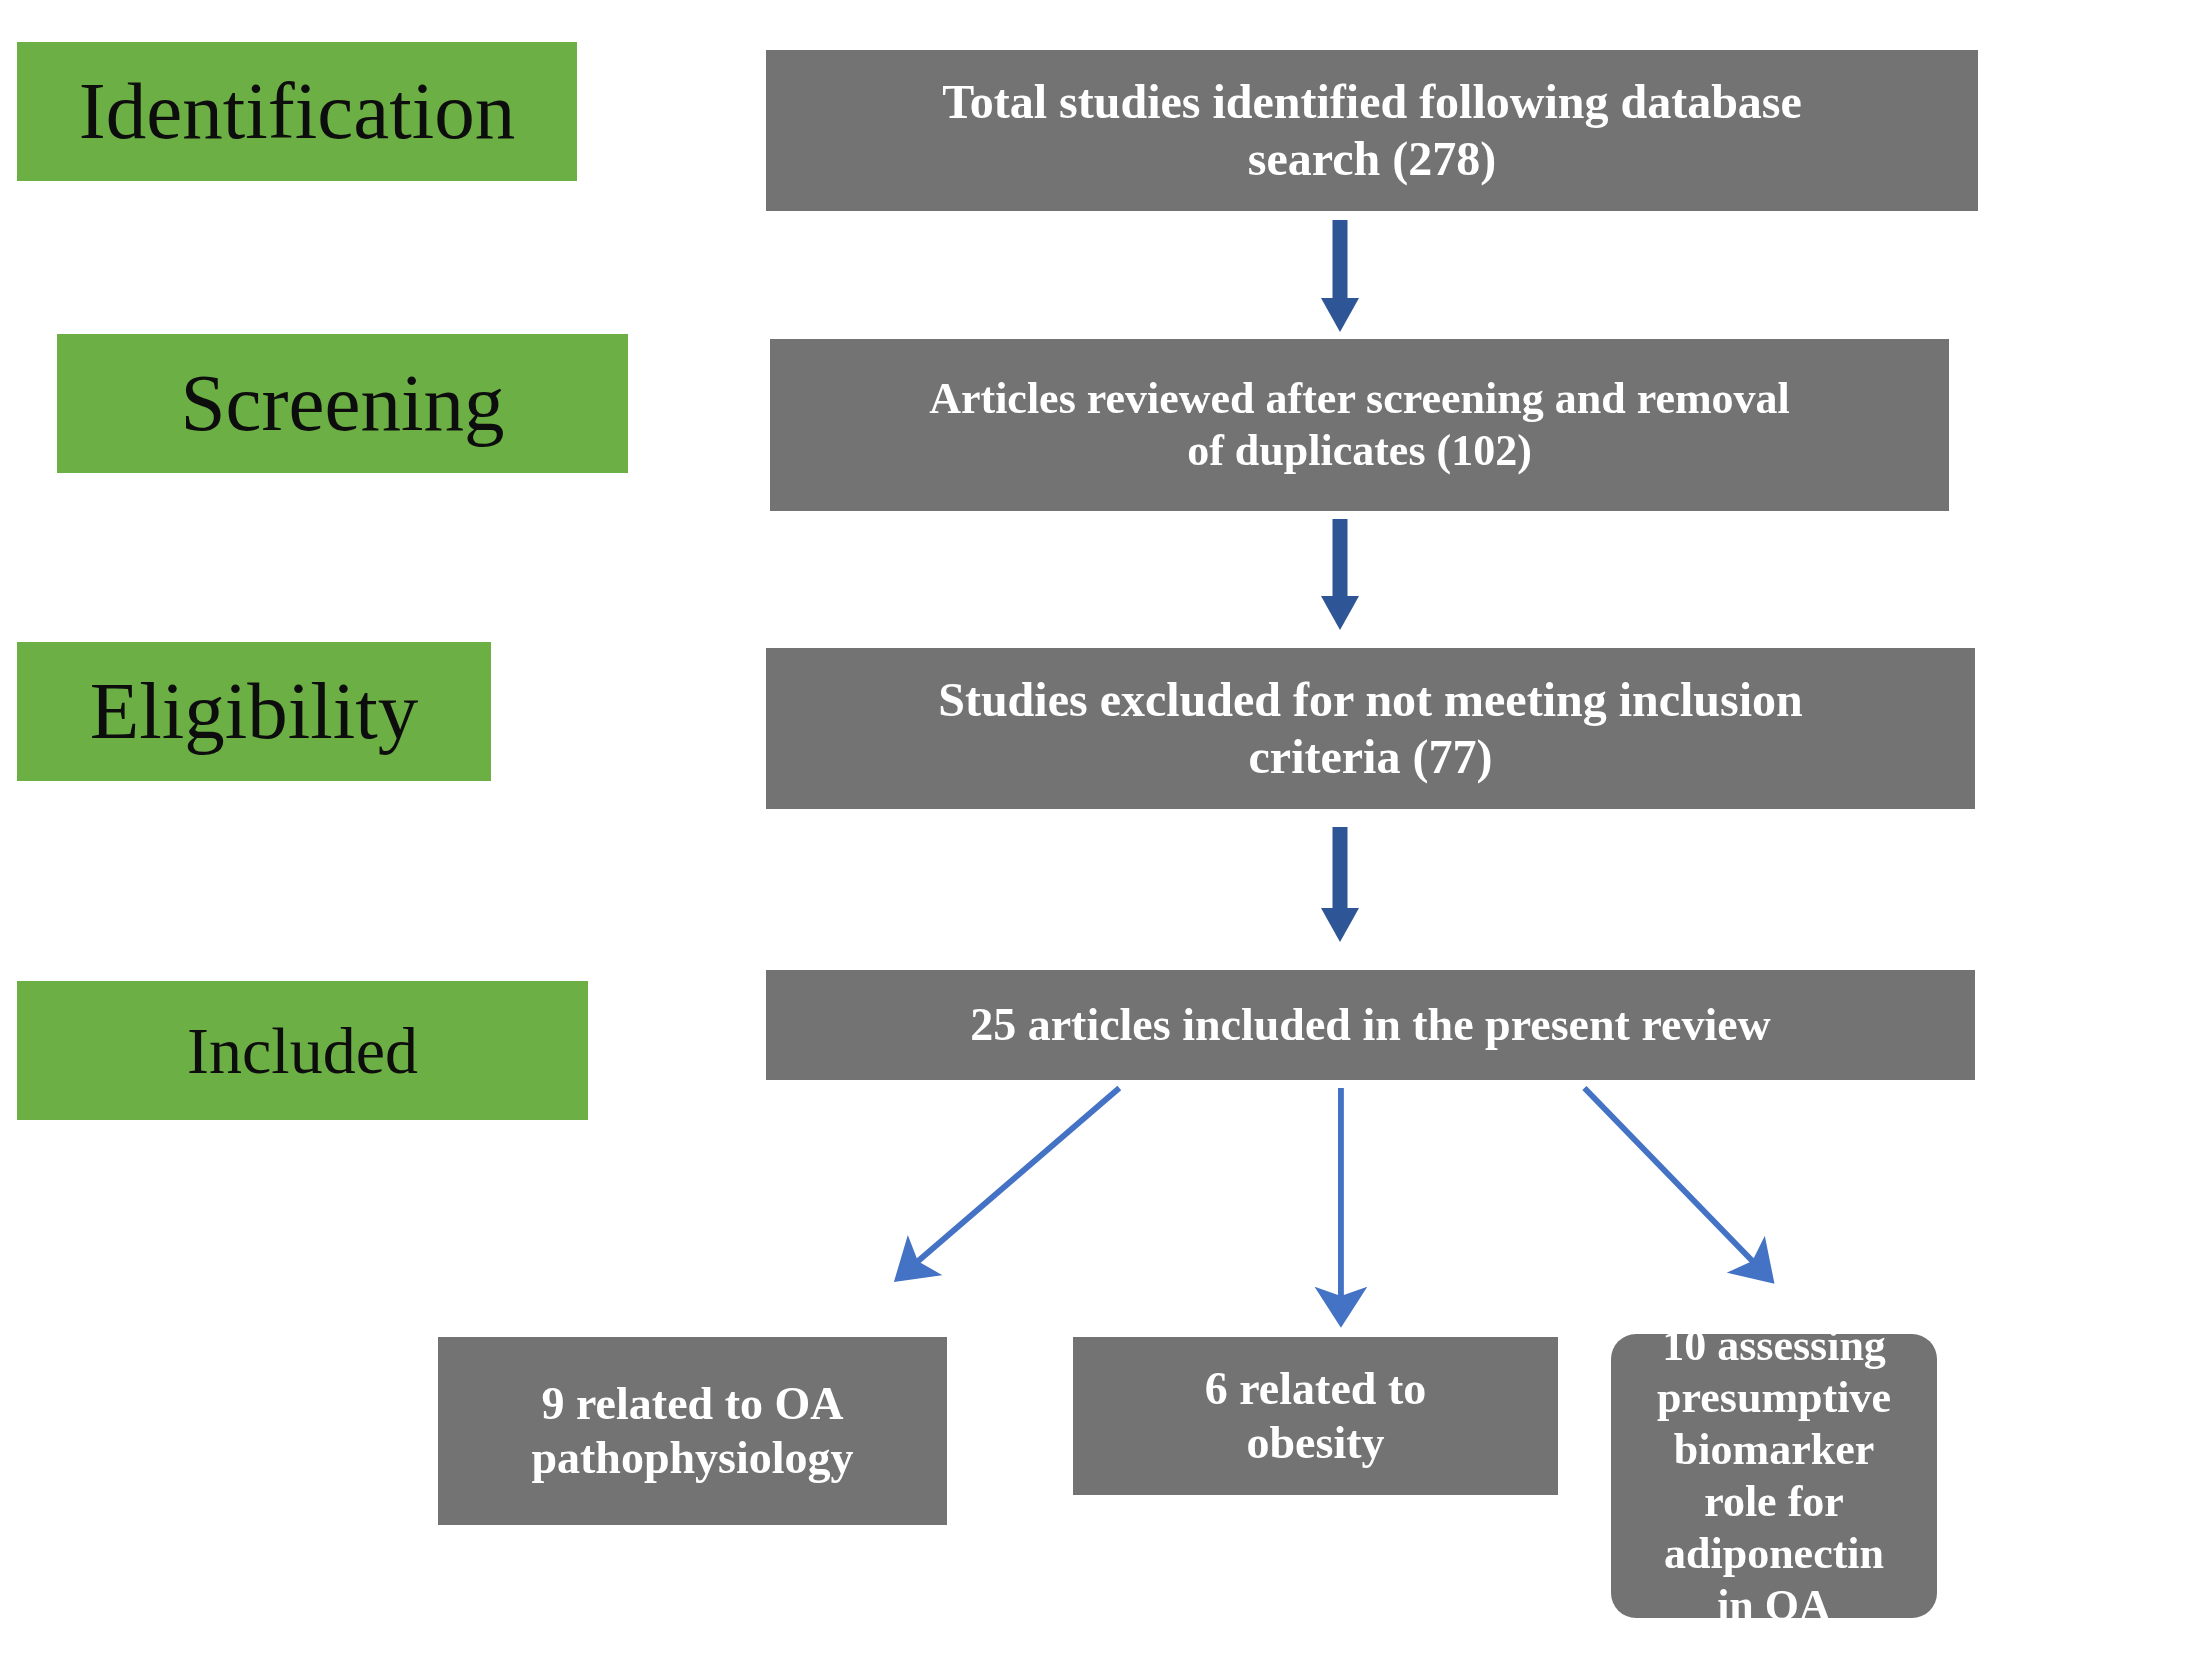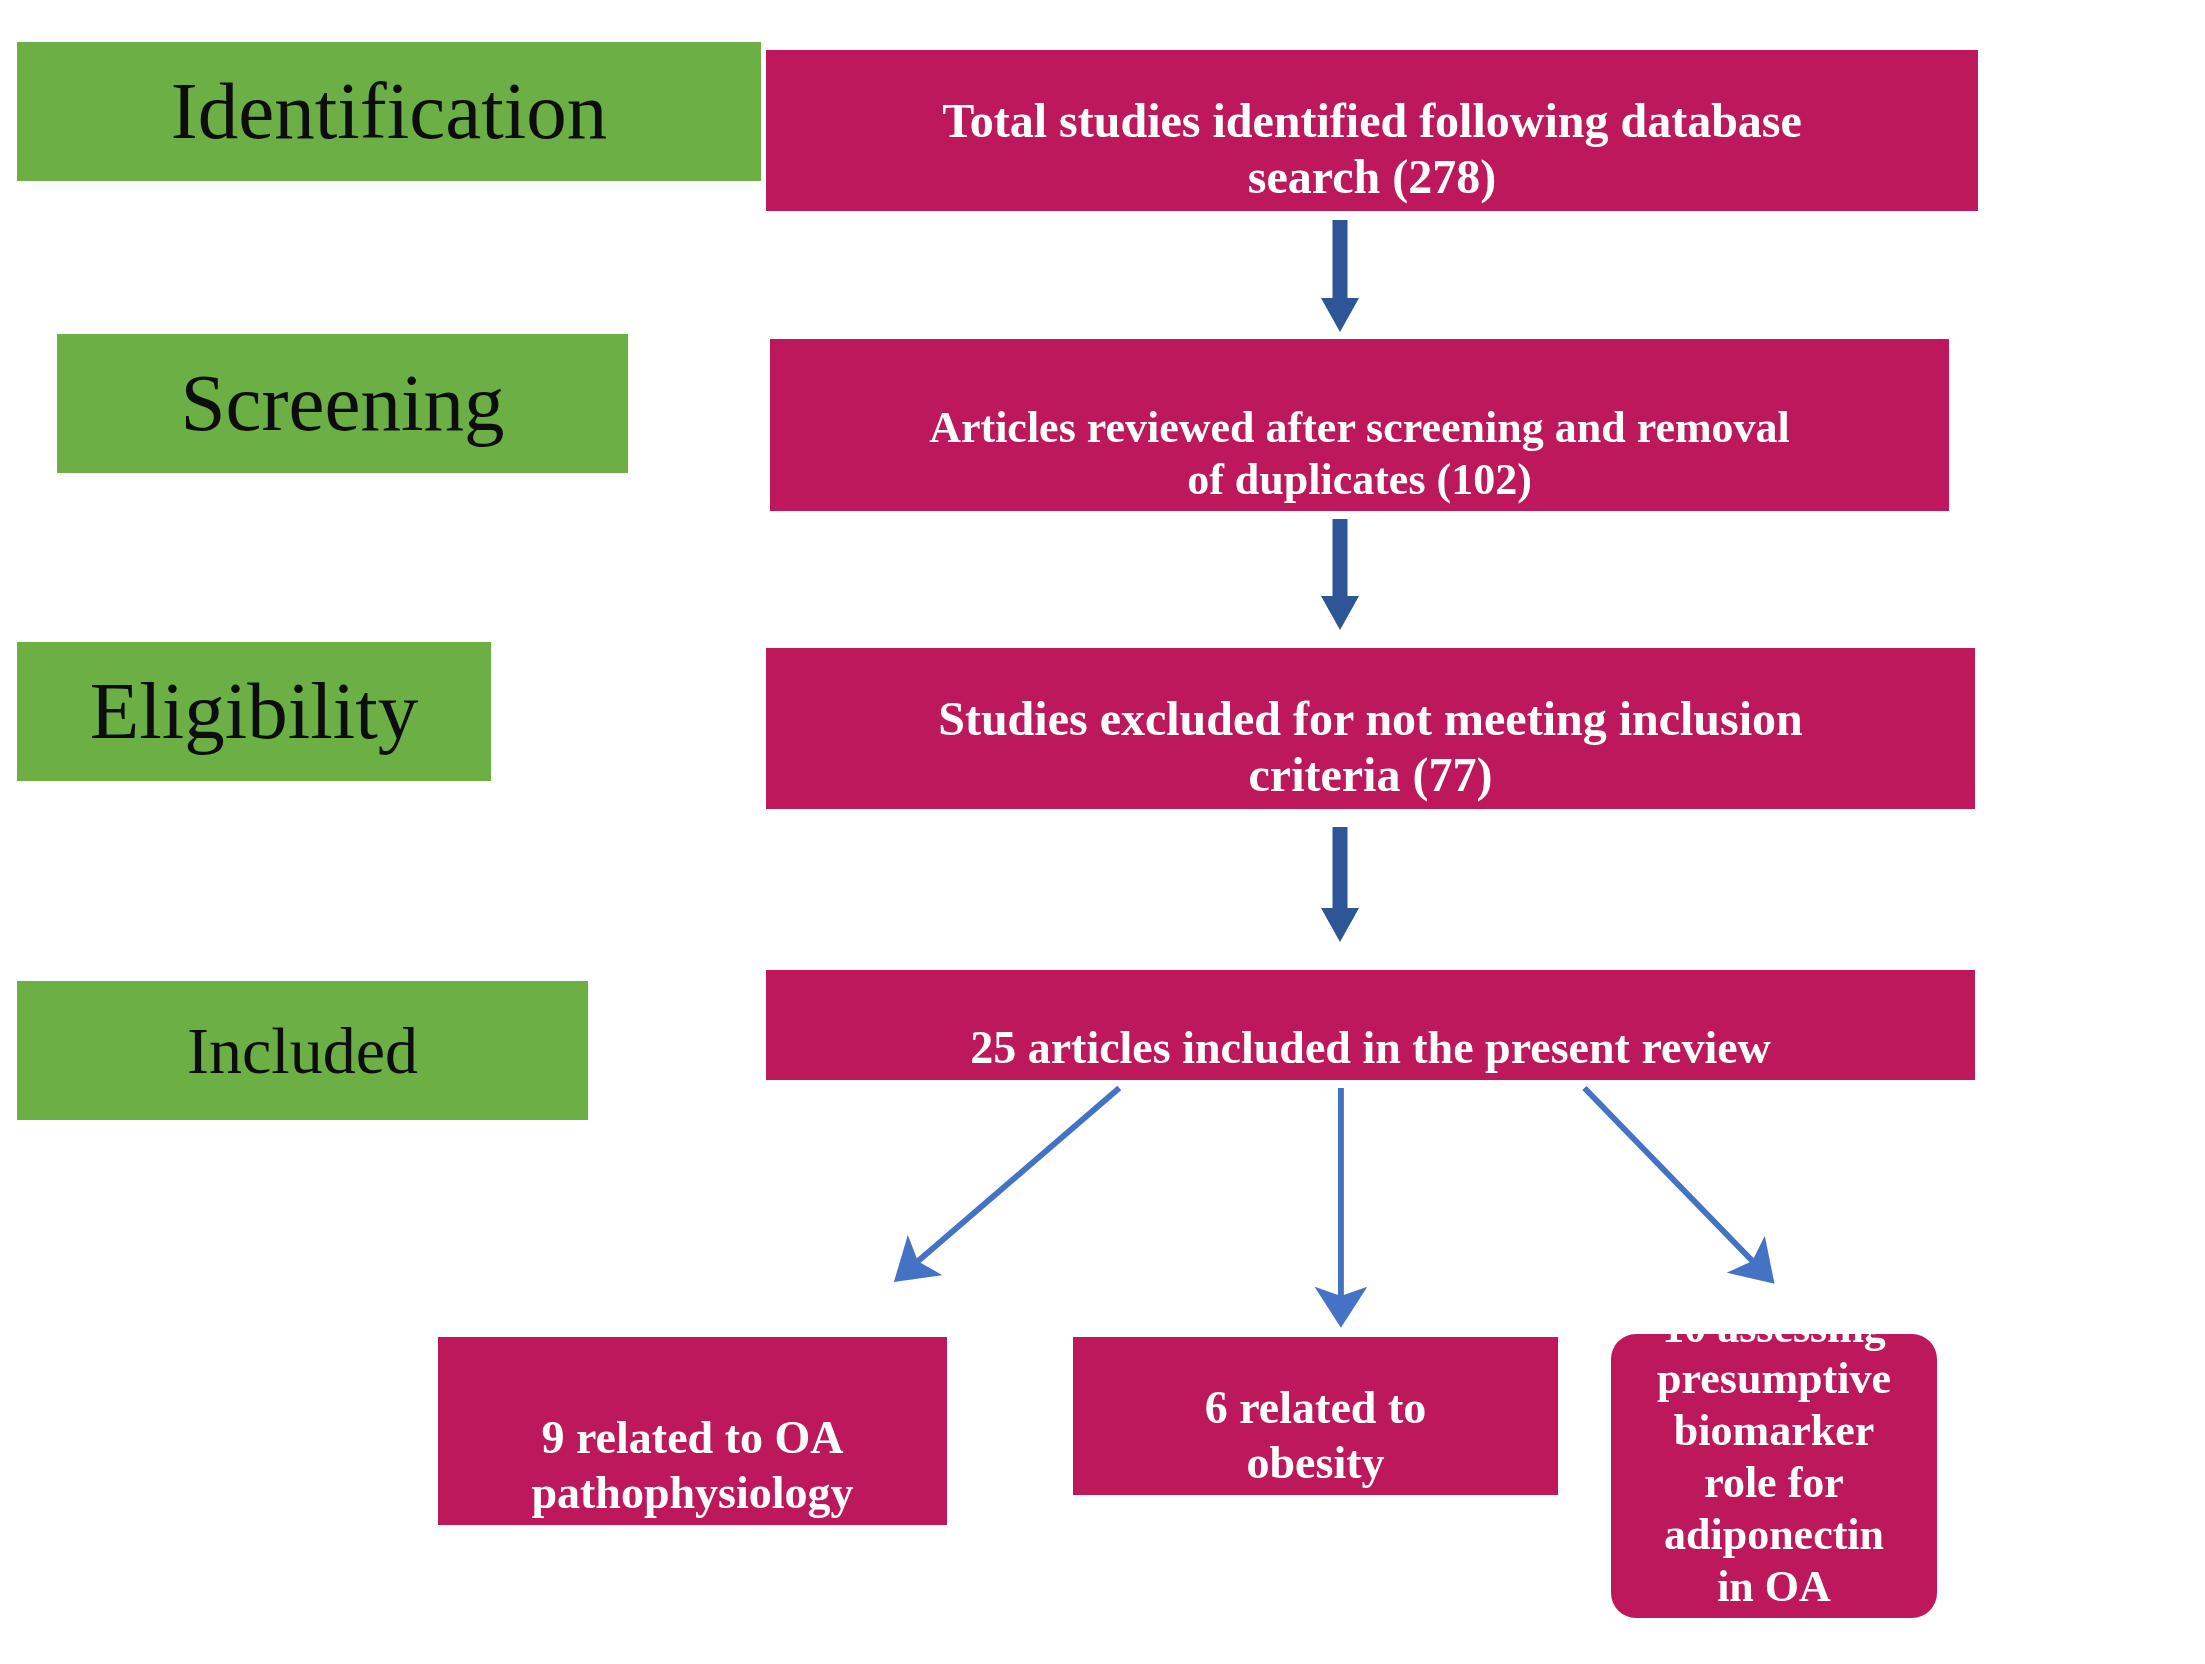--- a/index.html
+++ b/index.html
@@ -21,23 +21,23 @@
     display: flex;
     align-items: center;
     justify-content: center;
     color: #0d0d0d;
     font-weight: 400;
     line-height: 1.05;
     white-space: nowrap;
   }
   .flow-box {
     position: absolute;
-    background: #be185d;
+    background: #737373;
     display: flex;
-    align-items: flex-end;
+    align-items: center;
     justify-content: center;
     text-align: center;
     color: #ffffff;
     font-weight: bold;
     line-height: 1.18;
     padding: 5px 33px;
     box-sizing: border-box;
   }
   .flow-box span { display: block; width: 100%; }
 
@@ -73,21 +73,21 @@
     width: 2205px;
     height: 1664px;
     pointer-events: none;
   }
 </style>
 </head>
 <body>
 
 <div id="canvas">
 
-  <div class="stage-label" style="left:17px; top:42px; width:744px; height:139px; font-size:81px;">
+  <div class="stage-label" style="left:17px; top:42px; width:560px; height:139px; font-size:81px;">
     <span>Identification</span>
   </div>
 
   <div class="stage-label" style="left:17px; top:334px; width:571px; height:139px; font-size:81px;margin-left:40px;">
     <span>Screening</span>
   </div>
 
   <div class="stage-label" style="left:17px; top:642px; width:474px; height:139px; font-size:81px;">
     <span>Eligibility</span>
   </div>

